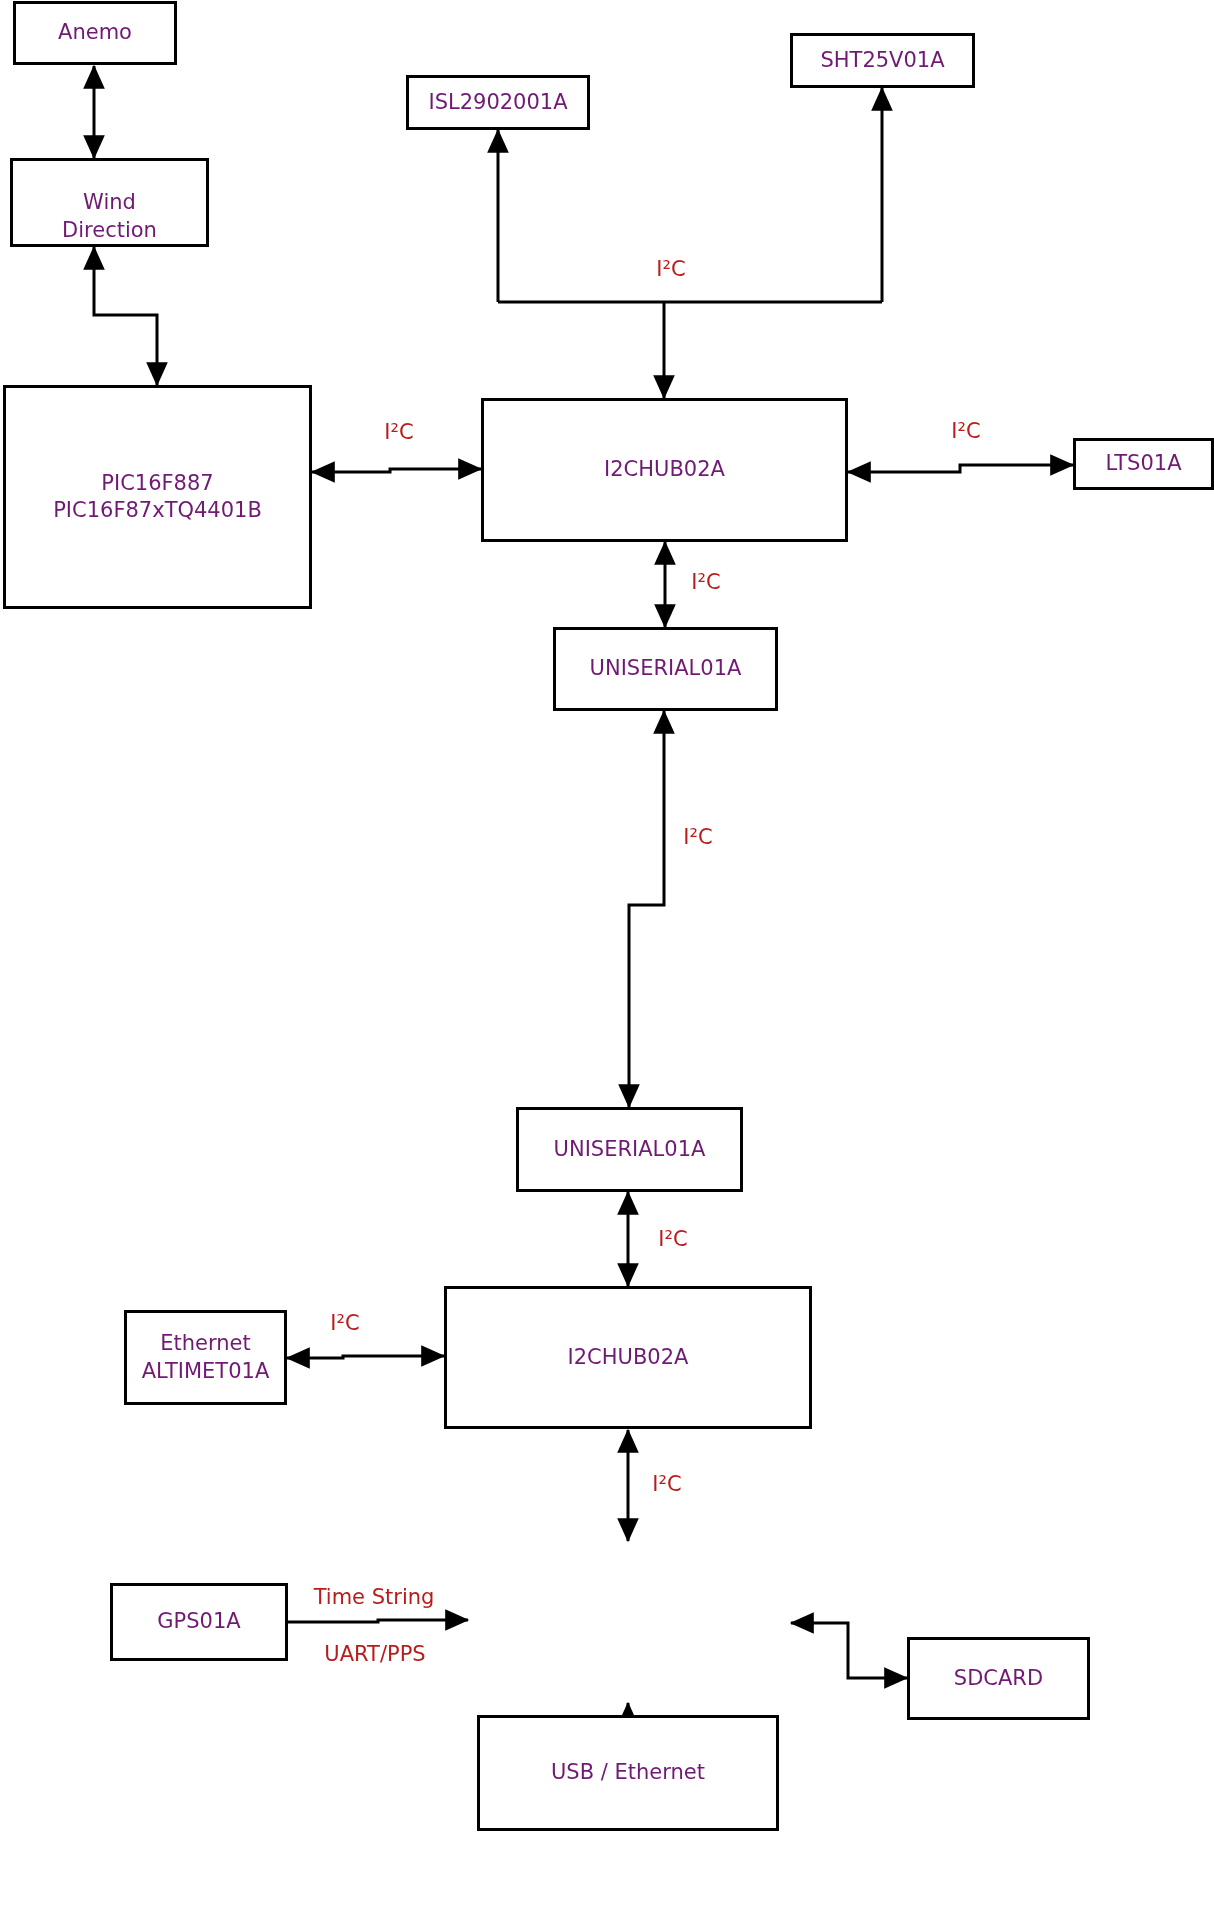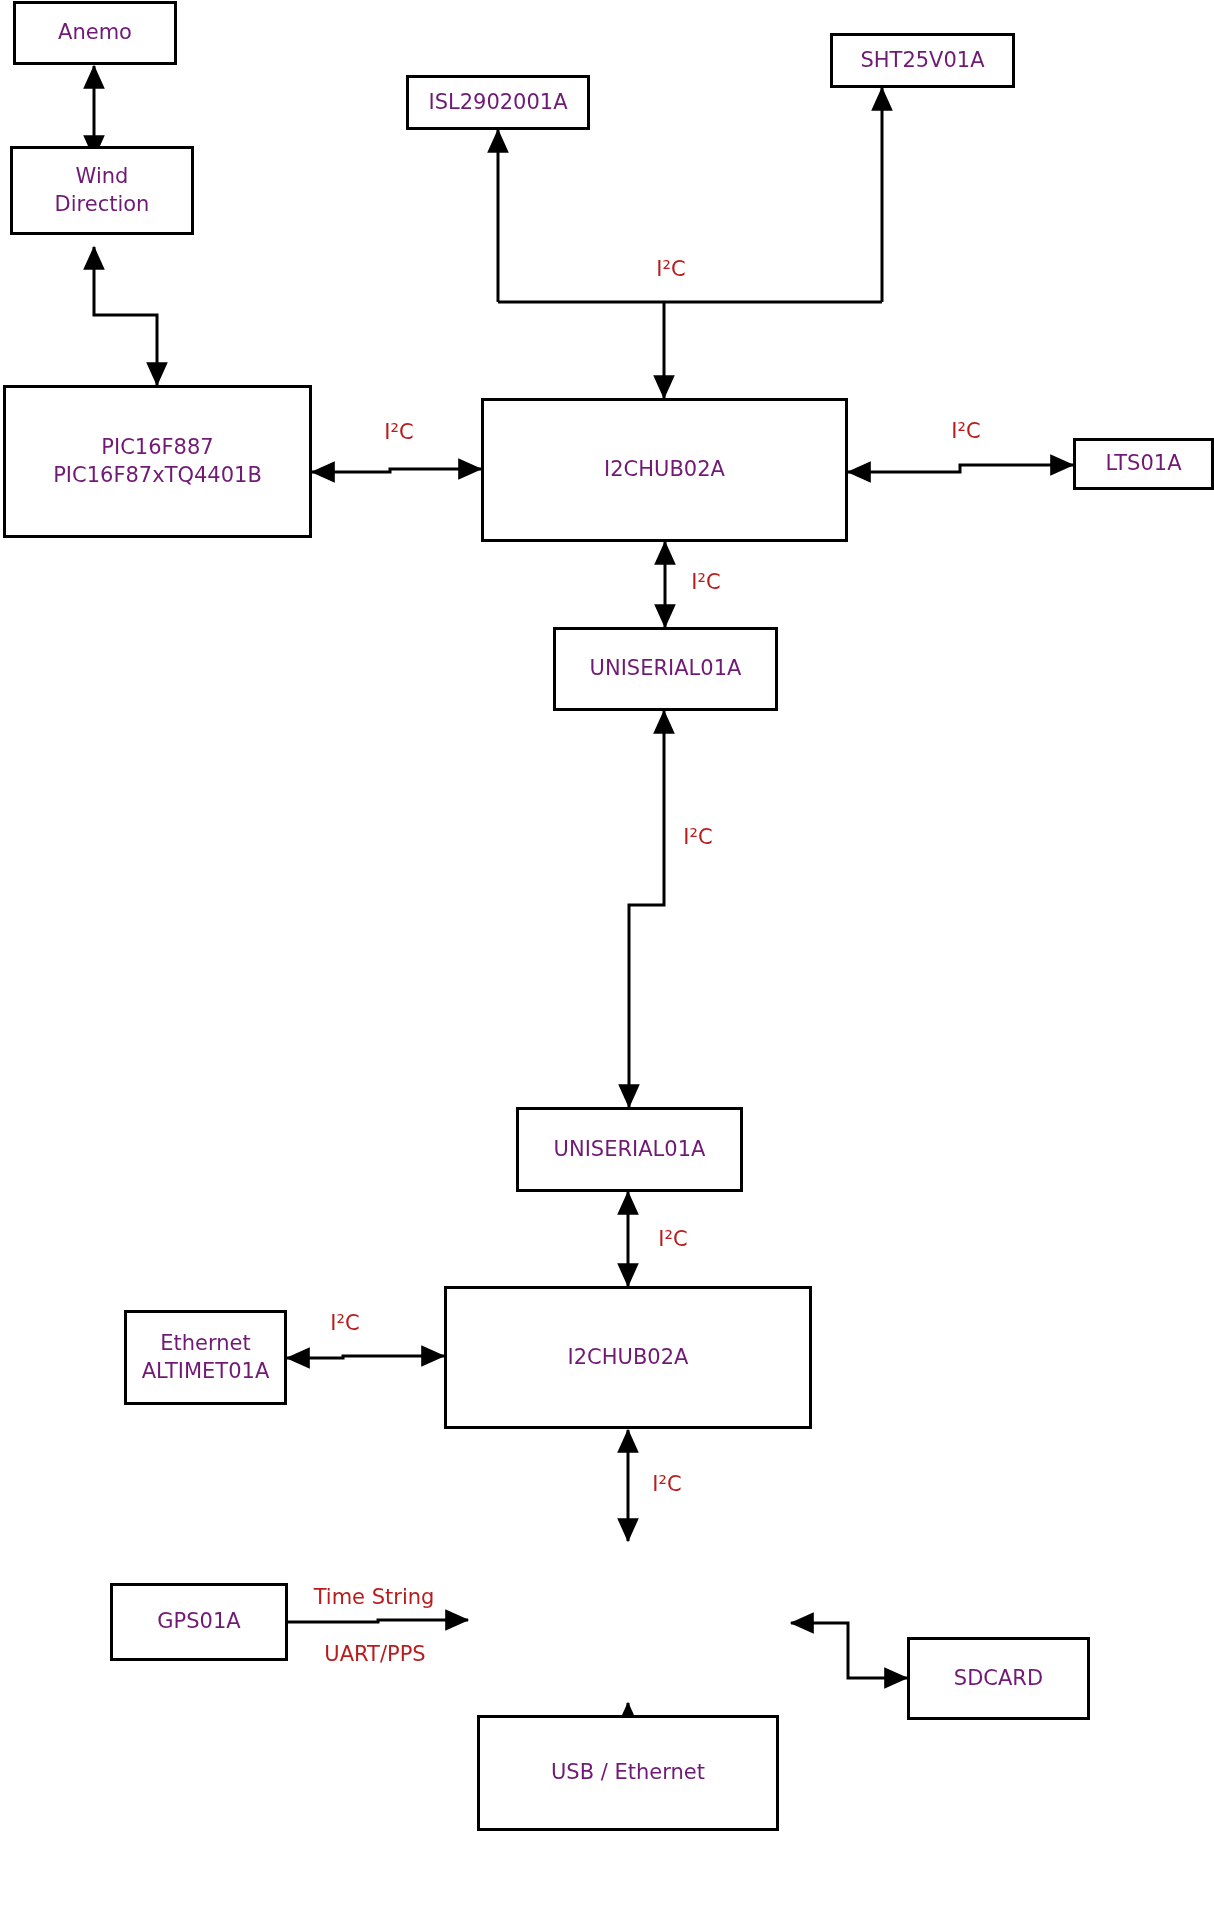--- a/index.html
+++ b/index.html
@@ -84,32 +84,32 @@
 
       <polyline points="791,1623 848,1623 848,1678 907,1678" marker-start="url(#arrow)" marker-end="url(#arrow)"></polyline>
 
       <polyline points="628,1703 628,1812" marker-start="url(#arrow)" marker-end="url(#arrow)"></polyline>
     </g>
   </svg>
 
   <div class="node" style="left:13px;  top:1px;    width:164px; height:64px;">
     <span>Anemo</span>
   </div>
-  <div class="node" style="left:10px;  top:146px;  width:184px; height:89px;">
+  <div class="node" style="left:10px;  top:158px;  width:199px; height:89px;align-items:flex-end;">
     <span>Wind
 Direction</span>
   </div>
-  <div class="node" style="left:3px;   top:385px;  width:309px; height:153px;">
+  <div class="node" style="left:3px;   top:385px;  width:309px; height:224px;">
     <span>PIC16F887
 PIC16F87xTQ4401B</span>
   </div>
   <div class="node" style="left:406px; top:75px;   width:184px; height:55px;">
     <span>ISL2902001A</span>
   </div>
-  <div class="node" style="left:790px; top:33px;   width:185px; height:55px;margin-left:40px;">
+  <div class="node" style="left:790px; top:33px;   width:185px; height:55px;">
     <span>SHT25V01A</span>
   </div>
   <div class="node" style="left:481px; top:398px;  width:367px; height:144px;">
     <span>I2CHUB02A</span>
   </div>
   <div class="node" style="left:1073px;top:438px;  width:141px; height:52px;">
     <span>LTS01A</span>
   </div>
   <div class="node" style="left:553px; top:627px;  width:225px; height:84px;">
     <span>UNISERIAL01A</span>

